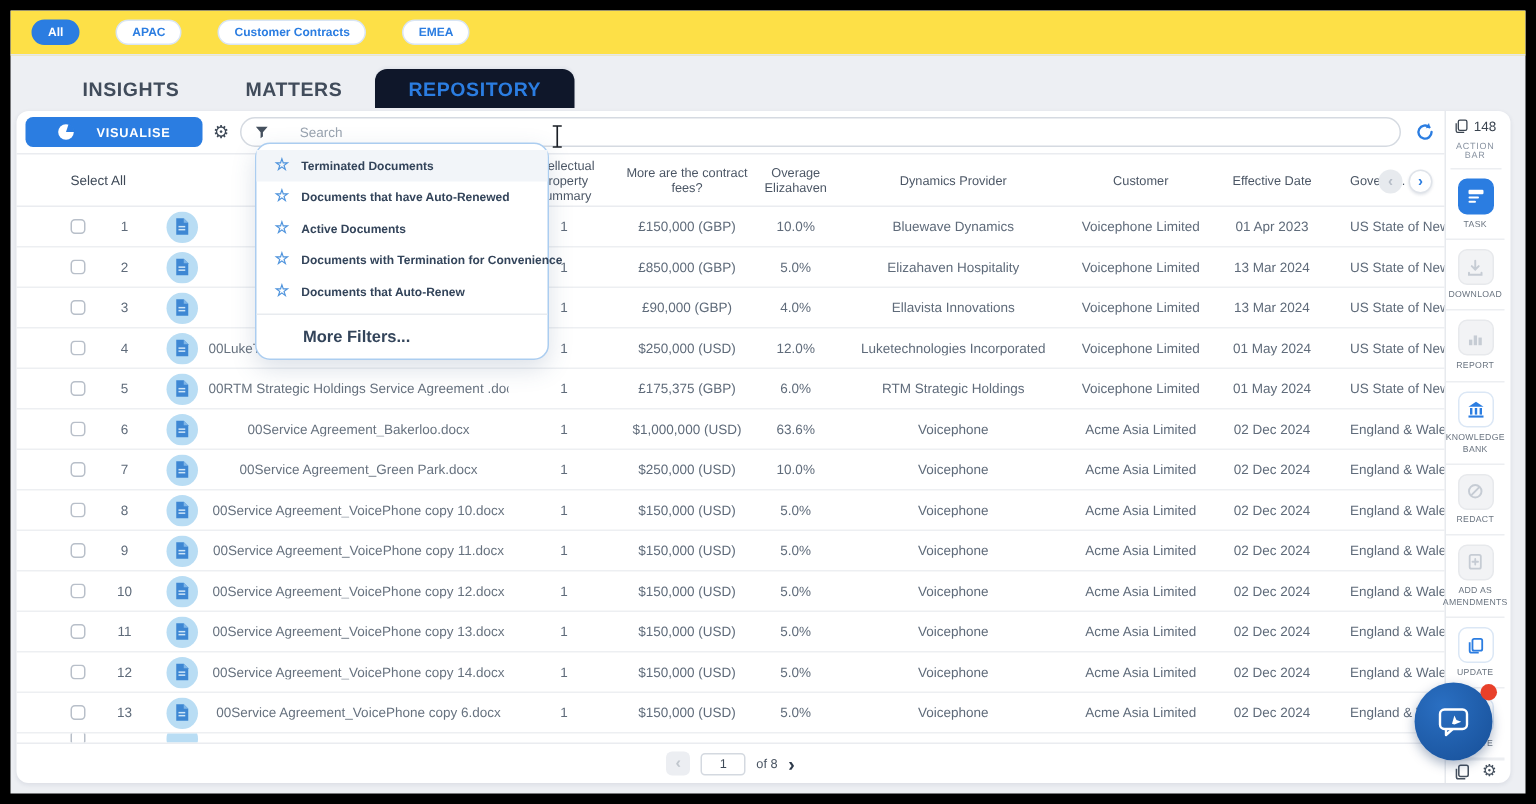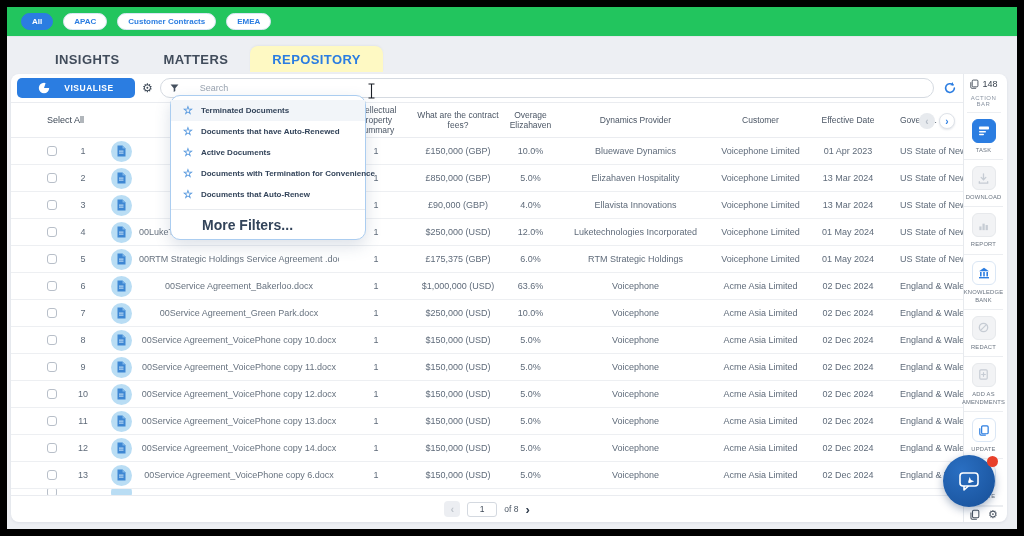--- a/index.html
+++ b/index.html
@@ -1,28 +1,28 @@
 <!DOCTYPE html>
 <html><head>
 <meta charset="utf-8">
 <style>
   * { margin:0; padding:0; box-sizing:border-box; }
   html,body { width:1024px; height:536px; }
   body { background:#000; position:relative; font-family:"Liberation Sans", sans-serif; overflow:hidden; }
   .screen { position:absolute; left:7px; top:7px; width:1010px; height:522px; background:#edeff3; overflow:hidden; }
 
   
-  .topbar { height:30px; background:#22c55e; border-bottom:1px solid #e4e7ec; display:flex; align-items:center; padding-left:14px; gap:10px; }
+  .topbar { height:30px; background:#fde047; border-bottom:1px solid #e4e7ec; display:flex; align-items:center; padding-left:14px; gap:24px; }
   .pill { height:17px; display:inline-flex; align-items:center; padding:0 10px; border-radius:10px; font-size:8px; font-weight:bold; color:#2b7de1; background:#fff; border:1px solid #d9e5f4; cursor:pointer; }
   .pill.active { background:#2b7de1; color:#fff; border-color:#2b7de1; }
 
   
   .tabstrip { height:35px; display:flex; align-items:flex-end; padding-left:26px; }
   .tab { font-size:13px; font-weight:bold; letter-spacing:.4px; color:#414c5b; padding:0 22px; height:26px; display:flex; align-items:center; cursor:pointer; }
-  .tab.active { background:#fef9c3; color:#2b7de1; border-radius:8px 8px 0 0; box-shadow:0 -1px 2px rgba(30,50,90,.05); }
+  .tab.active { background:#0f172a; color:#2b7de1; border-radius:8px 8px 0 0; box-shadow:0 -1px 2px rgba(30,50,90,.05); }
 
   
   .panel { position:absolute; left:4px; top:67px; width:996px; height:448px; background:#fff; border-radius:8px; box-shadow:0 1px 3px rgba(20,40,80,.08); display:flex; }
   .main { width:952px; display:flex; flex-direction:column; }
 
   
   .toolbar { height:28px; display:flex; align-items:center; padding:0 6px; gap:7px; }
   .btn-visualise { width:118px; height:20px; background:#2b7de1; border:none; border-radius:5px; color:#fff; font-size:8.5px; font-weight:bold; letter-spacing:.5px; display:flex; align-items:center; justify-content:center; gap:14px; cursor:pointer; font-family:inherit; }
   .gear { font-size:12px; color:#3f4a58; line-height:1; cursor:pointer; }
   .searchwrap { flex:1; height:20px; border:1px solid #d5dae1; border-radius:10px; display:flex; align-items:center; padding:0 8px; gap:20px; background:#fff; }
@@ -68,21 +68,21 @@
   .ab-label { font-size:5.8px; letter-spacing:.2px; color:#6a7480; margin-top:3px; text-align:center; line-height:1.4; text-transform:uppercase; }
   .ab-util { margin-top:auto; height:24px; border-top:1px solid #eceef1; width:100%; display:flex; align-items:center; justify-content:center; gap:8px; }
   .ab-util .uicon { font-size:11px; color:#46515f; cursor:pointer; line-height:1; }
 
   
   .dropdown { position:absolute; left:163px; top:88px; width:196px; background:#fff; border:1px solid #abcdf0; border-radius:10px; box-shadow:0 6px 16px rgba(60,90,130,.18); z-index:40; padding:4px 0; }
   .dd-item { height:21px; display:flex; align-items:center; gap:8px; padding:0 12px; font-size:8px; font-weight:bold; color:#33445a; cursor:pointer; white-space:nowrap; }
   .dd-item.hl { background:#f2f5f9; }
   .dd-star { color:#4f94dd; font-size:11px; line-height:1; cursor:pointer; }
   .dd-div { height:1px; background:#e8ebef; margin:4px 0; }
-  .dd-more { height:21px; display:flex; align-items:center; padding:0 28px 0 31px; font-size:14px; font-weight:bold; color:#33445a; cursor:pointer; }
+  .dd-more { height:21px; display:flex; align-items:center; padding:0 28px 0 31px; font-size:11px; font-weight:bold; color:#33445a; cursor:pointer; }
 
   
   .chatfab { position:absolute; left:936px; top:448px; width:52px; height:52px; border-radius:50%; background:radial-gradient(circle at 35% 30%, #2a6fc2, #174f97); z-index:60; display:flex; align-items:center; justify-content:center; cursor:pointer; box-shadow:0 3px 8px rgba(10,40,90,.35); }
   .chatdot { position:absolute; right:-3px; top:1px; width:11px; height:11px; border-radius:50%; background:#e8402a; z-index:61; }
 
   
   .ibeam { position:absolute; left:360px; top:76px; z-index:70; pointer-events:none; }
 </style>
 </head>
 <body>
@@ -122,21 +122,21 @@
         </div>
         <svg class="refresh" viewBox="0 0 16 16">
           <path d="M13 8 a5 5 0 1 1 -1.6 -3.6" fill="none" stroke="#2b7de1" stroke-width="1.8" stroke-linecap="round"></path>
           <path d="M11 1.2 L12 4.6 L8.6 5.2 Z" fill="#2b7de1"></path>
         </svg>
       </div>
 
       <div class="thead grid">
         <div class="hc selectall">Select All</div>
         <div class="hc">Intellectual Property Summary</div>
-        <div class="hc">What are the contract fees?</div>
+        <div class="hc">More are the contract fees?</div>
         <div class="hc">Overage Elizahaven</div>
         <div class="hc">Dynamics Provider</div>
         <div class="hc">Customer</div>
         <div class="hc">Effective Date</div>
         <div class="hc gov">Governi...</div>
         <div class="hscroll prev">‹</div>
         <div class="hscroll next">›</div>
       </div>
 
       <div class="rows">

